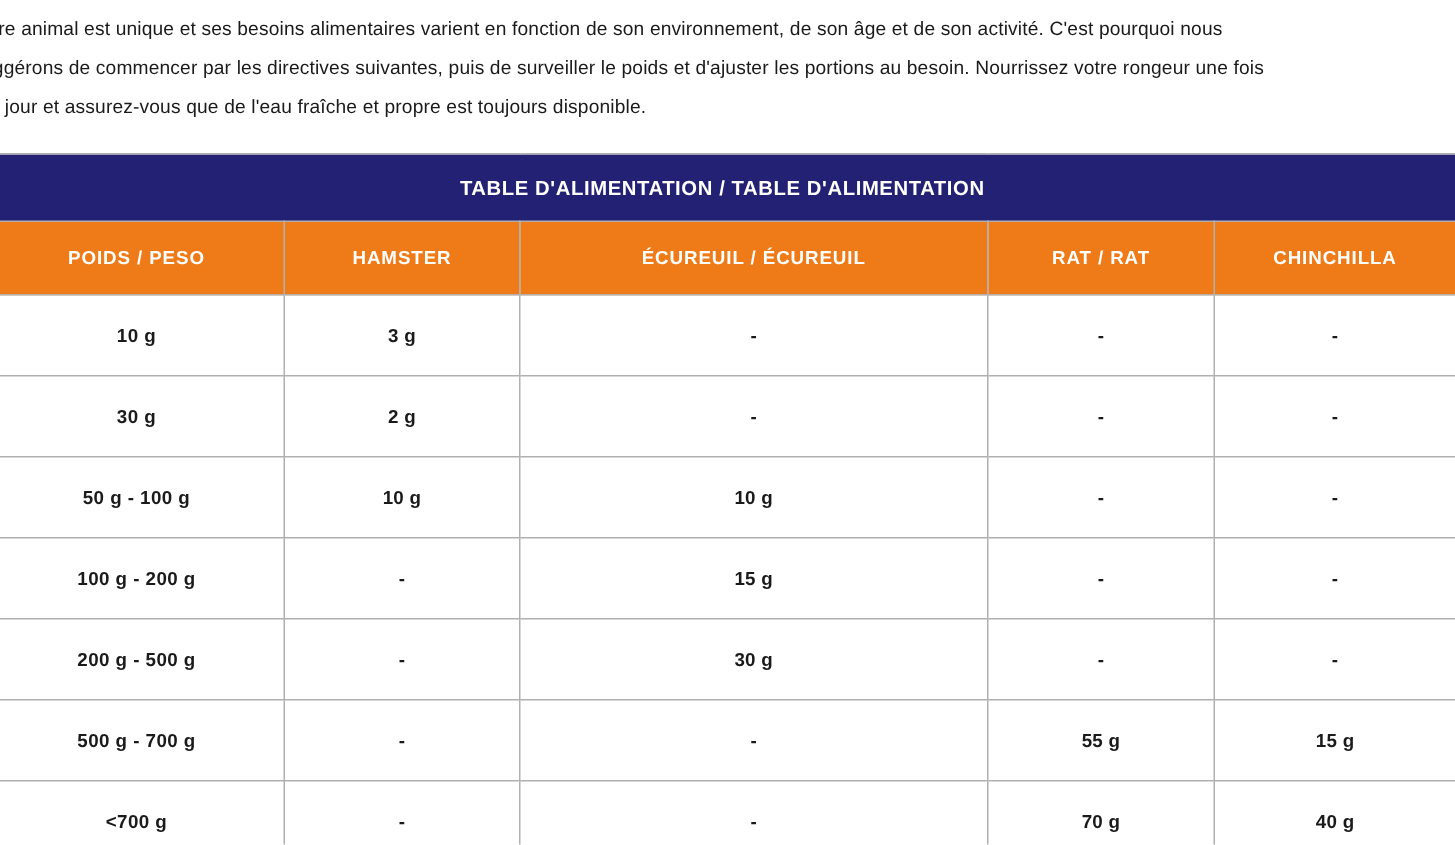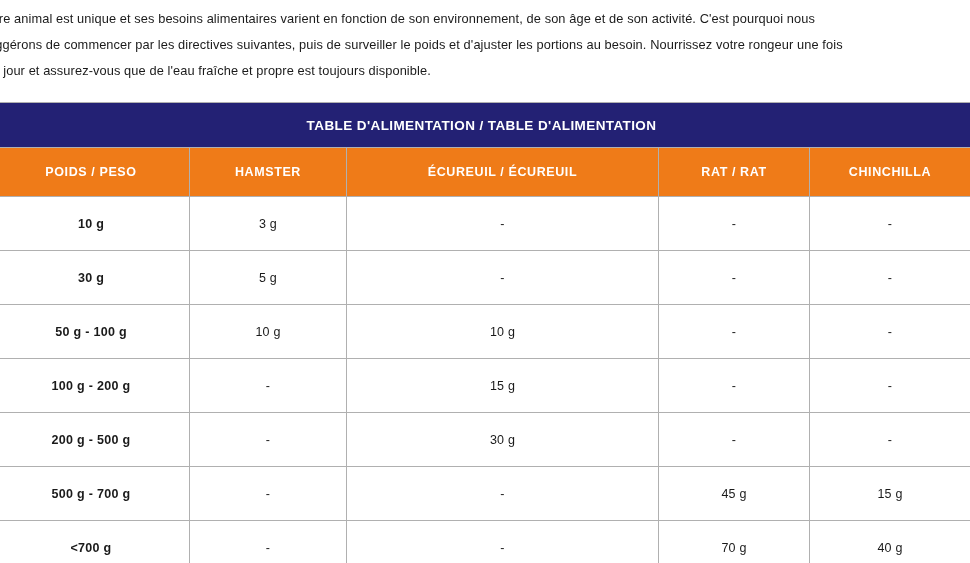--- a/index.html
+++ b/index.html
@@ -73,21 +73,21 @@
     height: 51px;
     font-size: 12.5px;
     color: #1a1a1a;
     background: #ffffff;
   }
   td.weight {
     font-weight: bold;
     letter-spacing: 0.3px;
   }
   td.val {
-    font-weight: normal;
+    font-weight: bold;
     letter-spacing: 0.2px;
   }
   col.c0 { width: 197px; }
   col.c1 { width: 157px; }
   col.c2 { width: 312px; }
   col.c3 { width: 151px; }
   col.c4 { width: 161px; }
 </style>
 </head>
 <body>
@@ -124,21 +124,21 @@
       <tbody>
         <tr>
           <td class="weight">10 g</td>
           <td class="val">3 g</td>
           <td class="val">-</td>
           <td class="val">-</td>
           <td class="val">-</td>
         </tr>
         <tr>
           <td class="weight">30 g</td>
-          <td class="val">5 g</td>
+          <td class="val">2 g</td>
           <td class="val">-</td>
           <td class="val">-</td>
           <td class="val">-</td>
         </tr>
         <tr>
           <td class="weight">50 g - 100 g</td>
           <td class="val">10 g</td>
           <td class="val">10 g</td>
           <td class="val">-</td>
           <td class="val">-</td>
@@ -154,21 +154,21 @@
           <td class="weight">200 g - 500 g</td>
           <td class="val">-</td>
           <td class="val">30 g</td>
           <td class="val">-</td>
           <td class="val">-</td>
         </tr>
         <tr>
           <td class="weight">500 g - 700 g</td>
           <td class="val">-</td>
           <td class="val">-</td>
-          <td class="val">45 g</td>
+          <td class="val">55 g</td>
           <td class="val">15 g</td>
         </tr>
         <tr>
           <td class="weight">&lt;700 g</td>
           <td class="val">-</td>
           <td class="val">-</td>
           <td class="val">70 g</td>
           <td class="val">40 g</td>
         </tr>
       </tbody>

